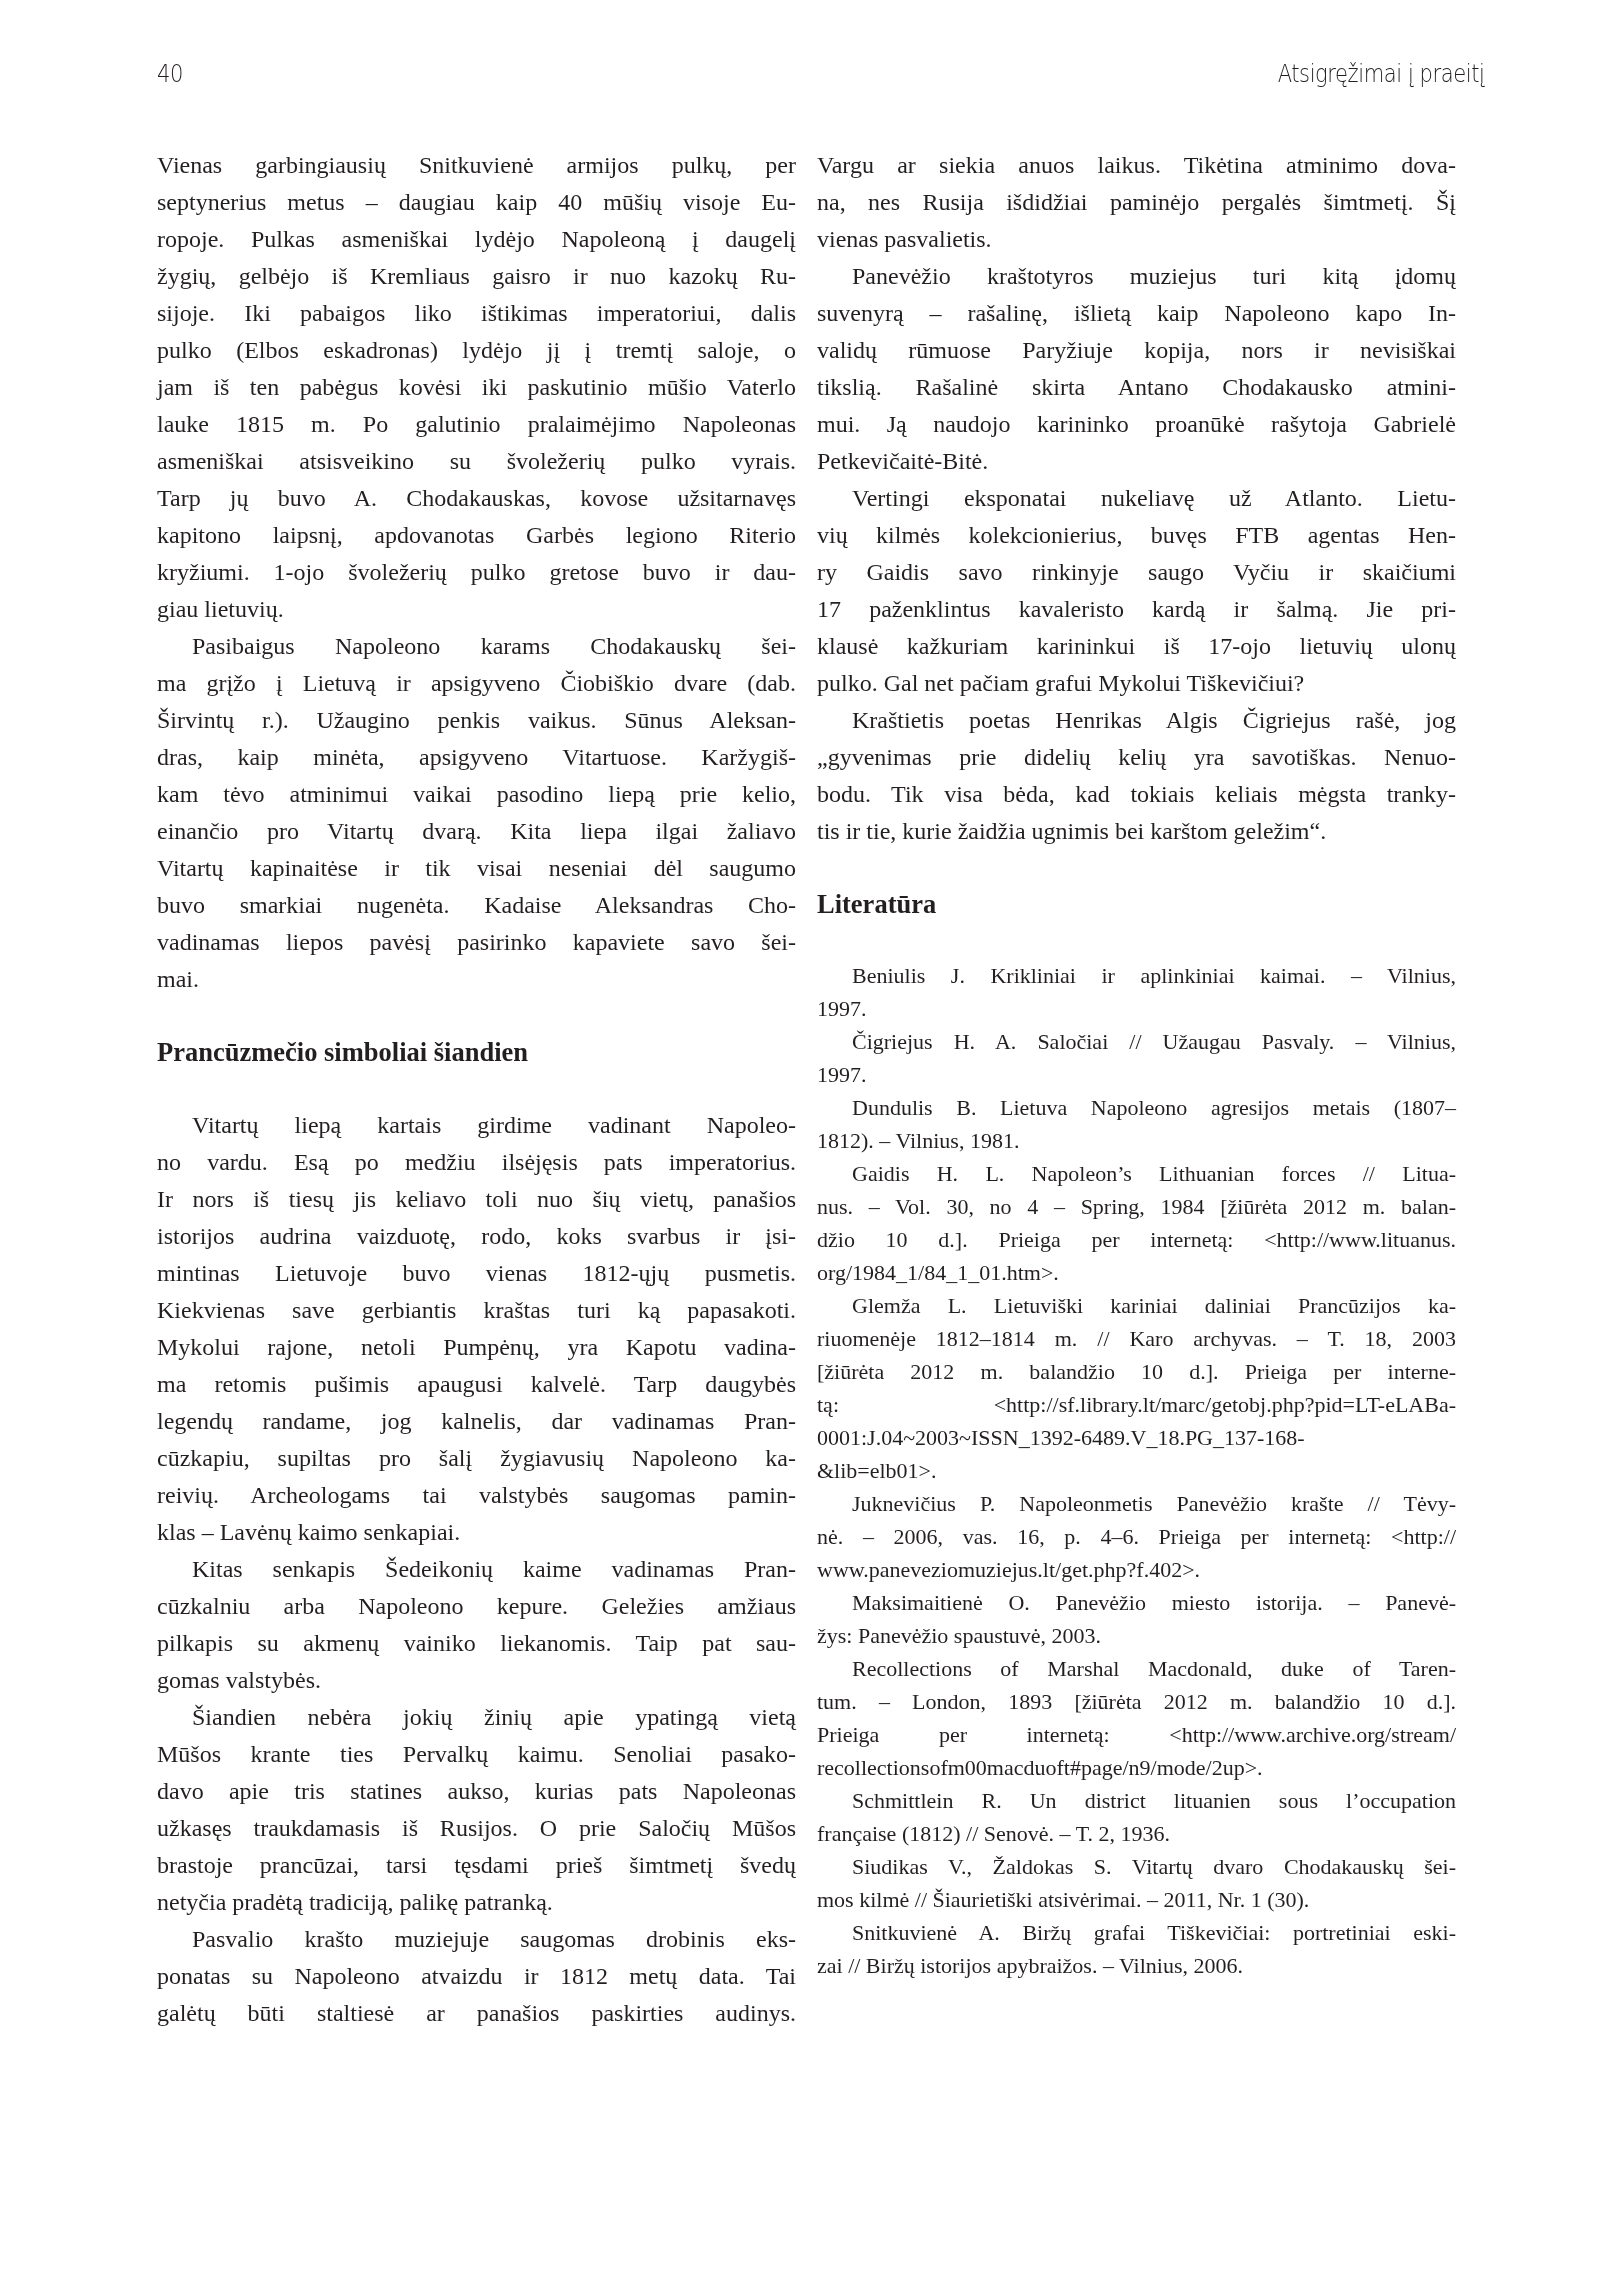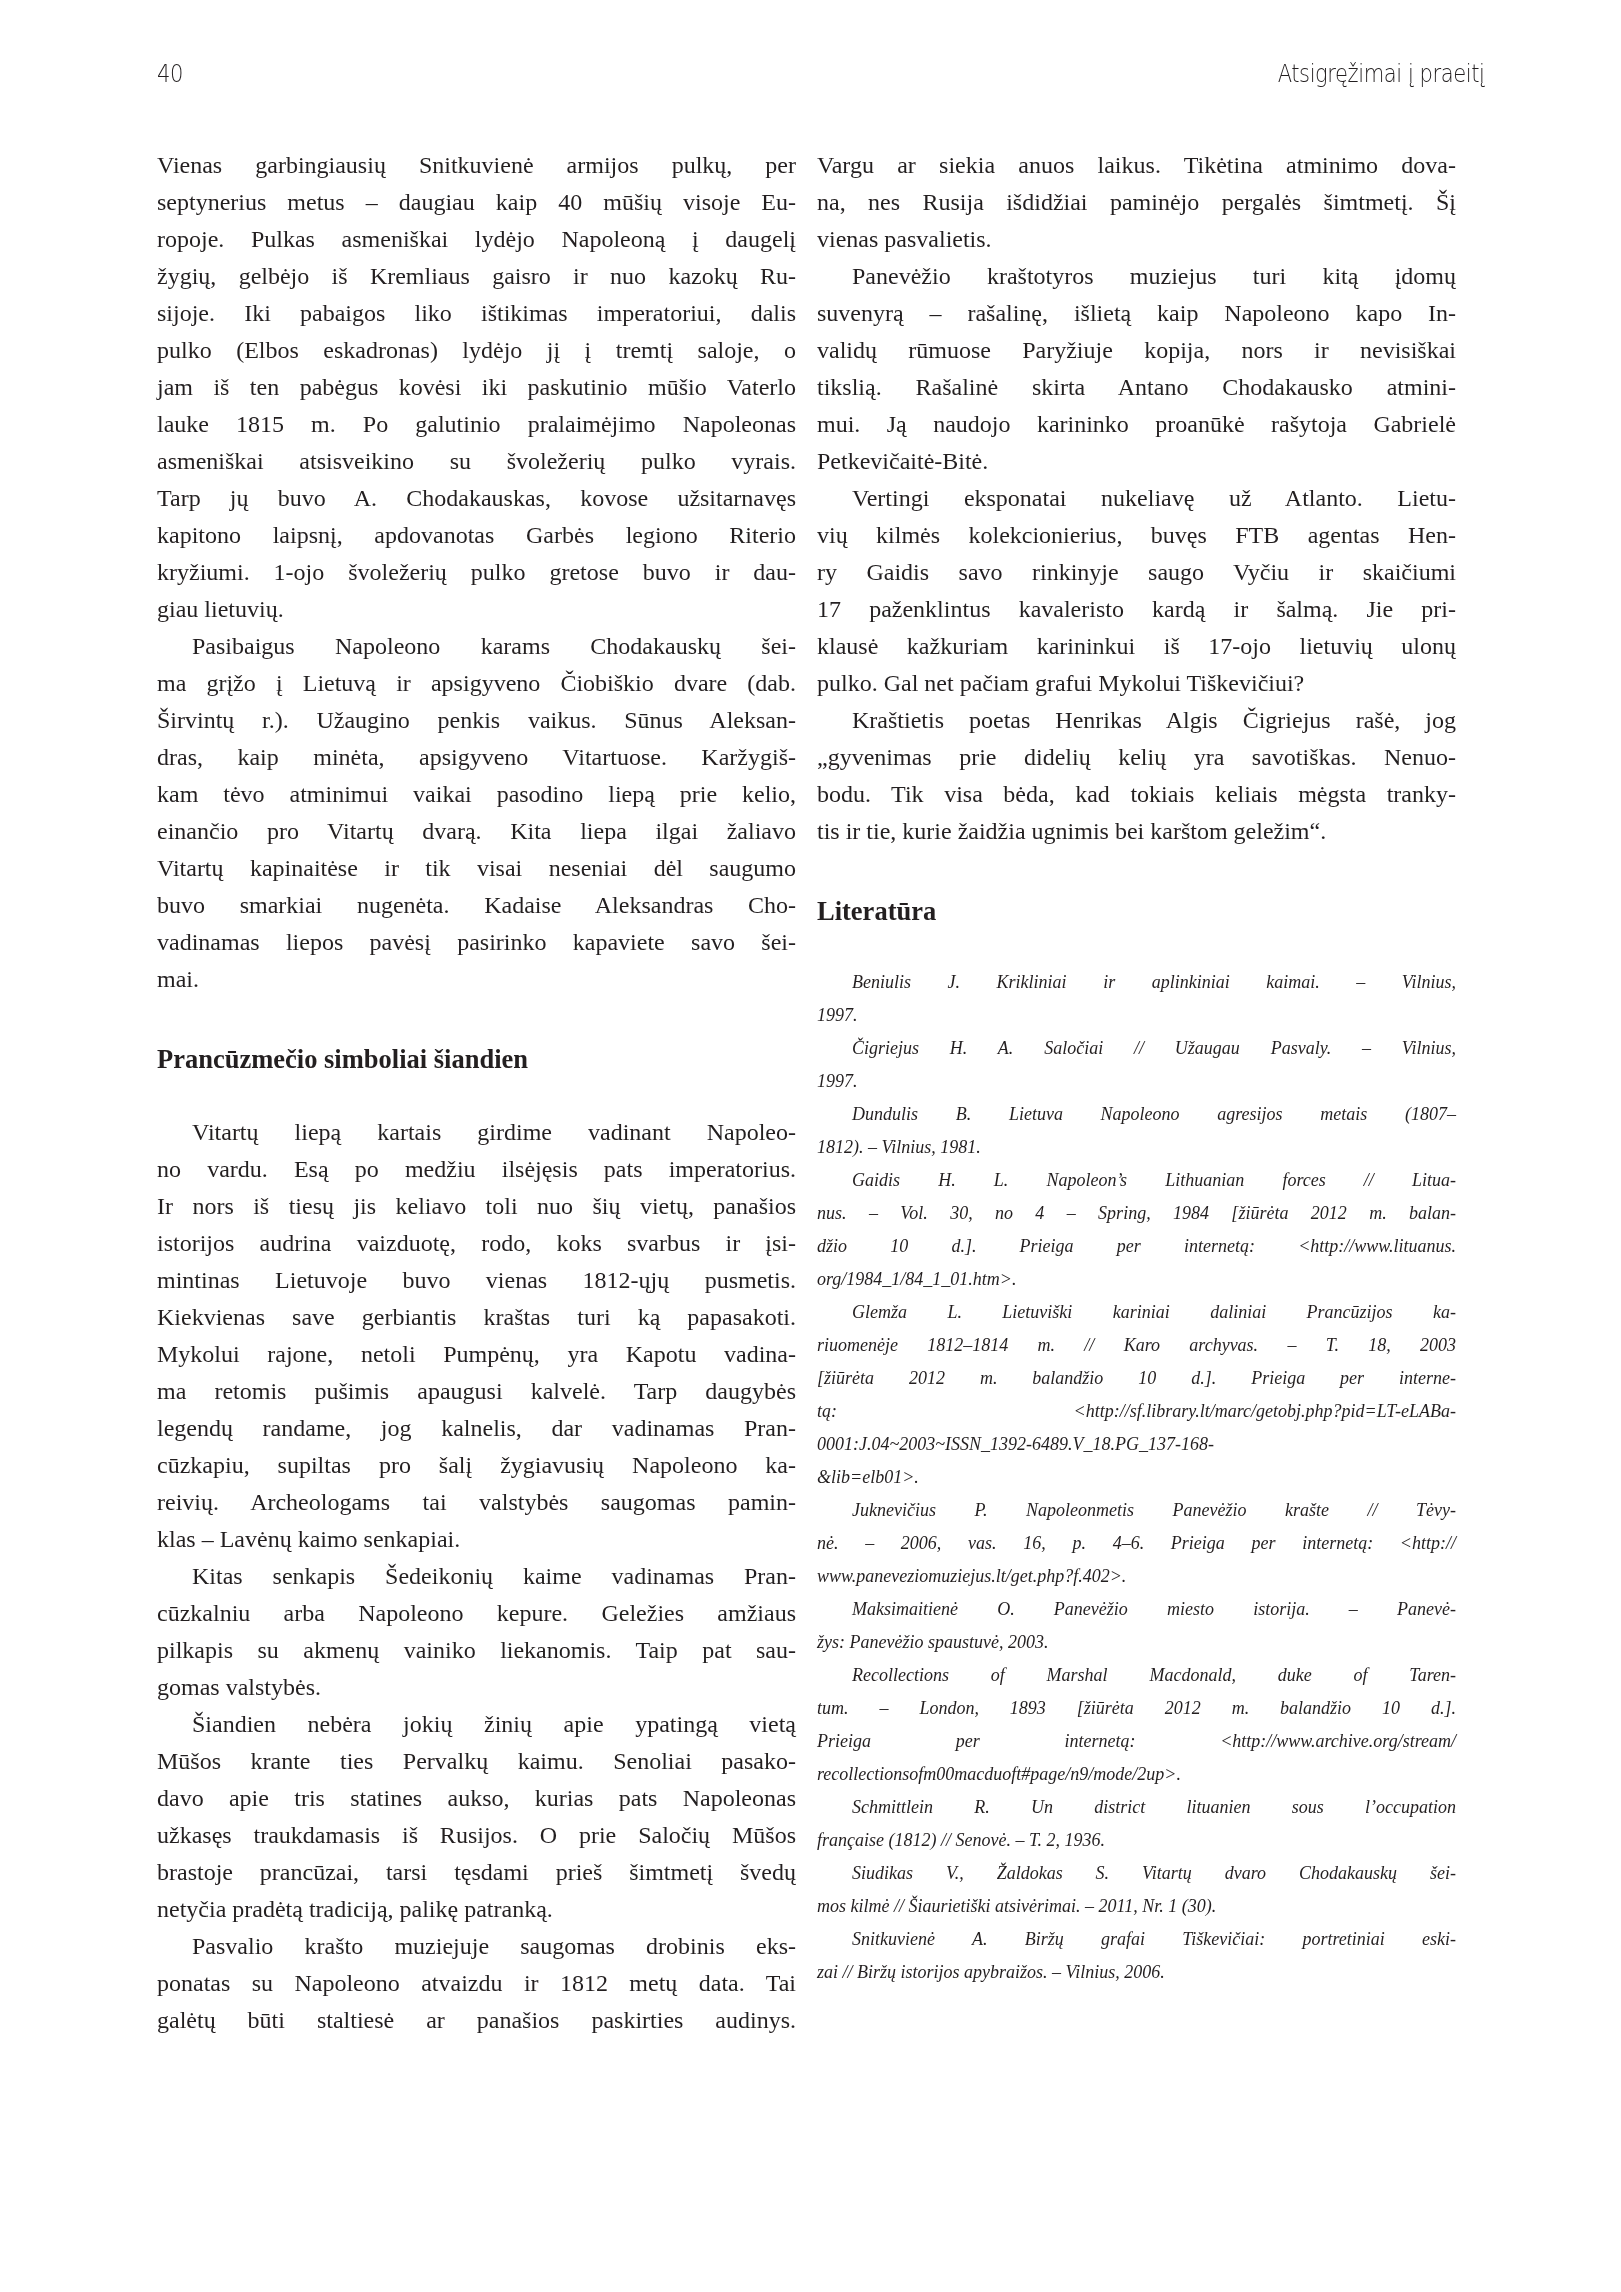--- a/index.html
+++ b/index.html
@@ -6,23 +6,23 @@
   body { width: 1621px; height: 2293px; position: relative; overflow: hidden; color: #231f20; }
   .hdr { position: absolute; top: 59px; font-family: "DejaVu Sans", sans-serif; font-size: 24.5px; font-weight: 300; color: #231f20; letter-spacing: -0.5px; transform: scaleX(0.86); }
   .hdr.left { left: 157px; transform-origin: left top; }
   .hdr.right { right: 137px; transform-origin: right top; }
   .col { position: absolute; top: 147px; width: 639px; font-family: "Liberation Serif", serif; }
   .col.left { left: 157px; }
   .col.right { left: 817px; }
   .line { display: block; height: 37px; line-height: 37px; font-size: 24px; white-space: nowrap; text-align: justify; text-align-last: justify; overflow: visible; }
   .line.last { text-align-last: left; }
   .line.indent { padding-left: 35px; }
-  .heading { display: block; font-family: "Liberation Serif", serif; font-weight: bold; font-size: 26.5px; height: 37px; line-height: 37px; margin-top: 7px; }
+  .heading { display: block; font-family: "Liberation Serif", serif; font-weight: bold; font-size: 26.5px; height: 37px; line-height: 37px; }
   .gap1 { display: block; height: 36px; }
-  .ref .line { font-style: italic; font-size: 18px; height: 33px; line-height: 33px; }
+  .ref .line { font-size: 22px; height: 33px; line-height: 33px; }
 </style>
 </head>
 <body>
 
 <div class="hdr left">40</div>
 <div class="hdr right">Atsigręžimai į praeitį</div>
 
 <div class="col left">
   <div>
       <span class="line">Vienas garbingiausių Snitkuvienė armijos pulkų, per</span>

